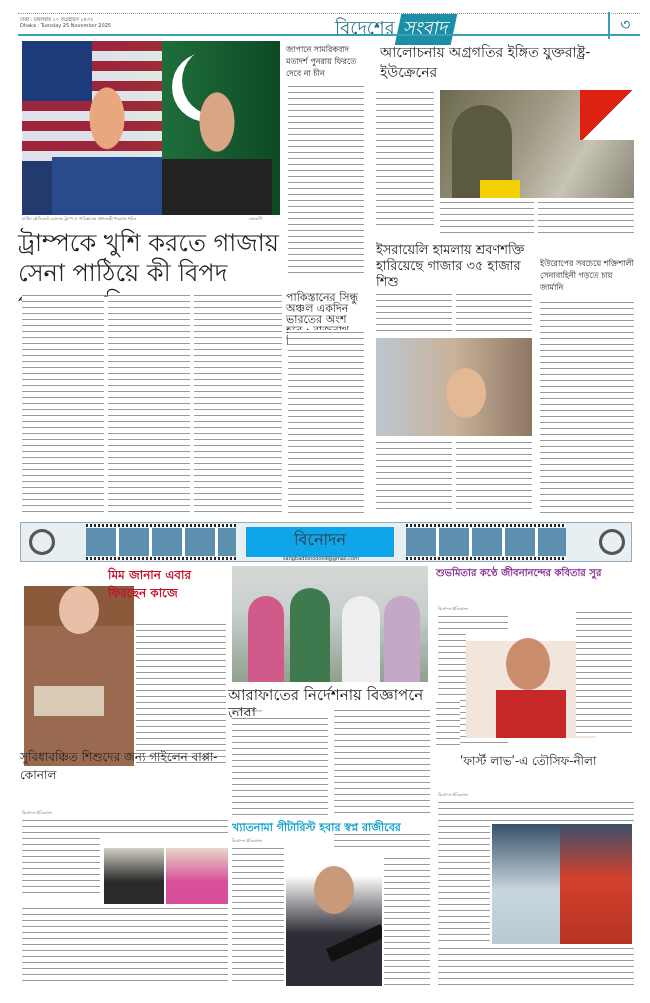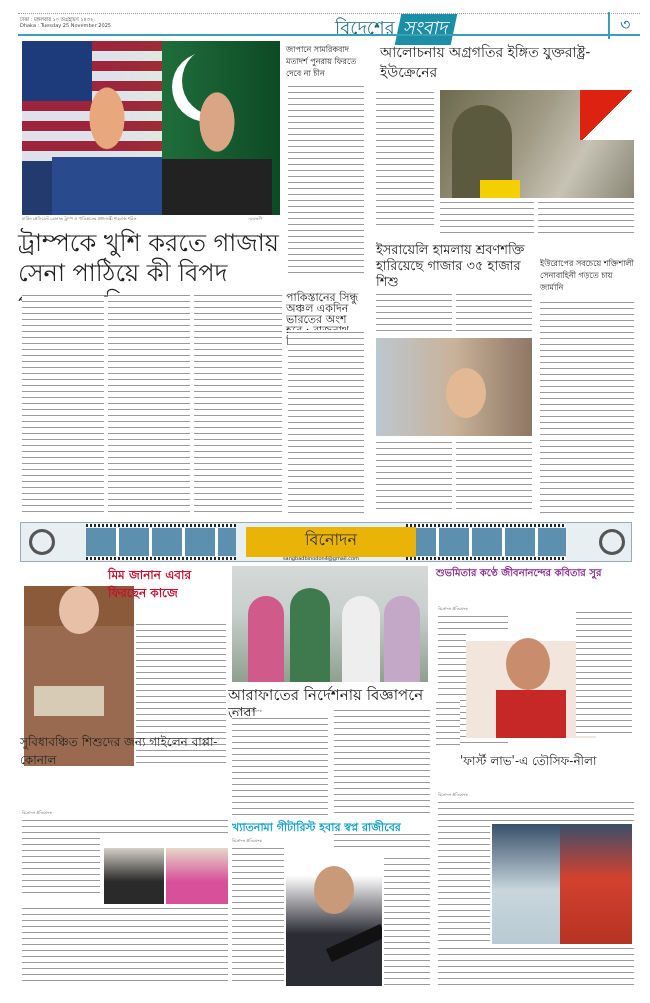--- a/index.html
+++ b/index.html
@@ -13,21 +13,21 @@
 .pageno{left:608px;top:12px;font-size:16px;color:#1c6c82;border-left:2px solid #3aa0b5;padding-left:10px}
 .photo{overflow:hidden}
 .txt{font-size:4px;line-height:6px;color:#666;text-align:justify;overflow:hidden}
 .lines{background:repeating-linear-gradient(#fff 0 2px,#9a9a9a 2px 3px,#fff 3px 6px)}
 .h{font-family:"DejaVu Serif",serif;color:#222;line-height:1.15}
 .cap{font-size:4px;color:#555}
 .banner{left:20px;top:522px;width:612px;height:40px;background:#e8eff2;border:1px solid #9ab}
 .film{height:28px;top:5px;background:repeating-linear-gradient(90deg,#5d8fae 0 30px,#fff 30px 33px)}
 .film::before,.film::after{content:"";position:absolute;left:0;right:0;height:3px;background:repeating-linear-gradient(90deg,#222 0 2px,#fff 2px 4px)}
 .film::before{top:-4px}.film::after{bottom:-4px}
-.ban-title{left:225px;top:4px;width:170px;height:30px;background:#eab308;text-align:center;font-size:16px;color:#333;font-family:"DejaVu Serif",serif}
+.ban-title{left:225px;top:4px;width:148px;height:30px;background:#0ea5e9;text-align:center;font-size:16px;color:#333;font-family:"DejaVu Serif",serif}
 .email{left:240px;top:32px;width:120px;text-align:center;font-size:5px;color:#333}
 .red{color:#c8102e}
 .teal{color:#12a1c6}
 .purple{color:#8b2f8f}
 </style>
 </head>
 <body>
 
 <div class="abs hdr-top"></div>
 <div class="abs date">
@@ -87,21 +87,21 @@
   <div class="abs ban-title">বিনোদন</div>
   <div class="abs email">sangbadbinodon4@gmail.com</div>
 </div>
 
 <div class="abs photo" style="left:24px;top:566px;width:110px;height:200px;background:linear-gradient(#fff 0 10%,#8a5a3a 10% 30%,#9a6a50 30% 100%)">
   <div class="abs" style="left:35px;top:20px;width:40px;height:48px;border-radius:50%;background:#e8c0a8"></div>
   <div class="abs" style="left:10px;top:120px;width:70px;height:30px;background:#d8cbb5"></div>
 </div>
 <div class="abs h red" style="left:108px;top:566px;width:100px;font-size:12px;line-height:18px;font-weight:bold">মিম জানান এবার ফিরছেন কাজে</div>
 <div class="abs txt lines" style="left:136px;top:622px;width:90px;height:145px"></div>
-<div class="abs h" style="left:20px;top:733px;width:210px;font-size:12px;line-height:18px">সুবিধাবঞ্চিত শিশুদের জন্য গাইলেন বাপ্পা-কোনাল</div>
+<div class="abs h" style="left:20px;top:748px;width:210px;font-size:12px;line-height:18px">সুবিধাবঞ্চিত শিশুদের জন্য গাইলেন বাপ্পা-কোনাল</div>
 <div class="abs cap" style="left:22px;top:810px">বিনোদন প্রতিবেদক</div>
 <div class="abs txt lines" style="left:22px;top:818px;width:206px;height:16px"></div>
 <div class="abs txt lines" style="left:22px;top:836px;width:78px;height:62px"></div>
 <div class="abs photo" style="left:104px;top:848px;width:60px;height:56px;background:linear-gradient(#d4d0c8,#2a2a2a 60%)"></div>
 <div class="abs photo" style="left:166px;top:848px;width:62px;height:56px;background:linear-gradient(#e6d7c8,#d9509a 60%)"></div>
 <div class="abs txt lines" style="left:22px;top:906px;width:206px;height:76px"></div>
 
 <div class="abs photo" style="left:232px;top:566px;width:196px;height:116px;background:linear-gradient(#d5d8d6,#c8cfce 40%,#8fa08e)">
   <div class="abs" style="left:16px;top:30px;width:36px;height:86px;background:#d05a8a;border-radius:18px 18px 0 0"></div>
   <div class="abs" style="left:58px;top:22px;width:40px;height:94px;background:#3f7a4f;border-radius:20px 20px 0 0"></div>

